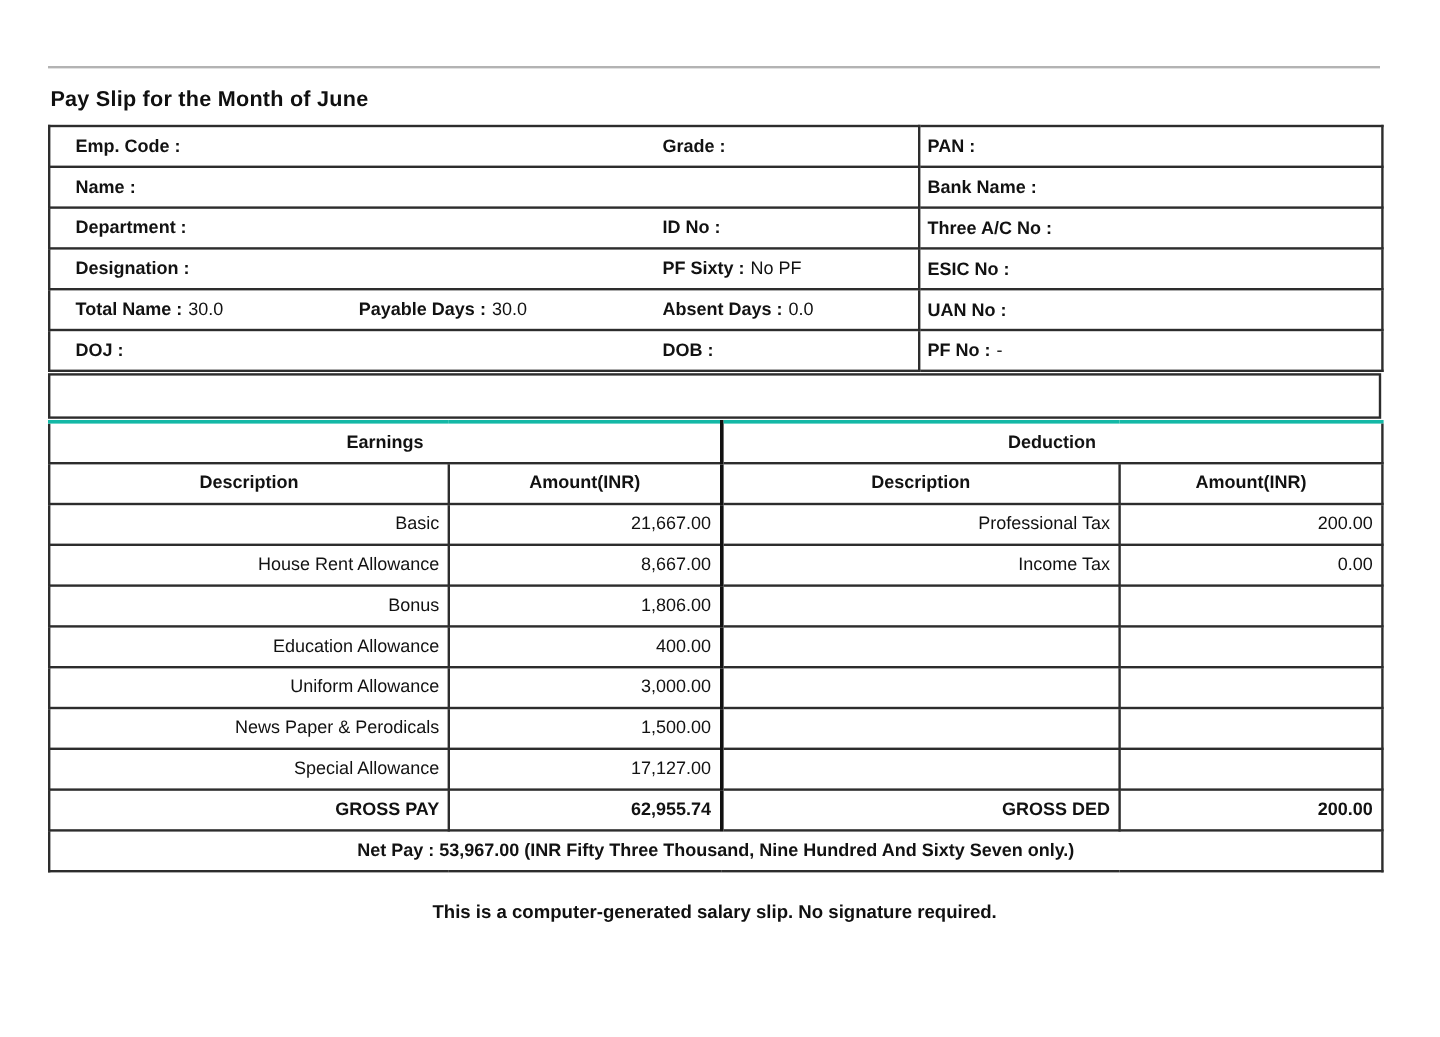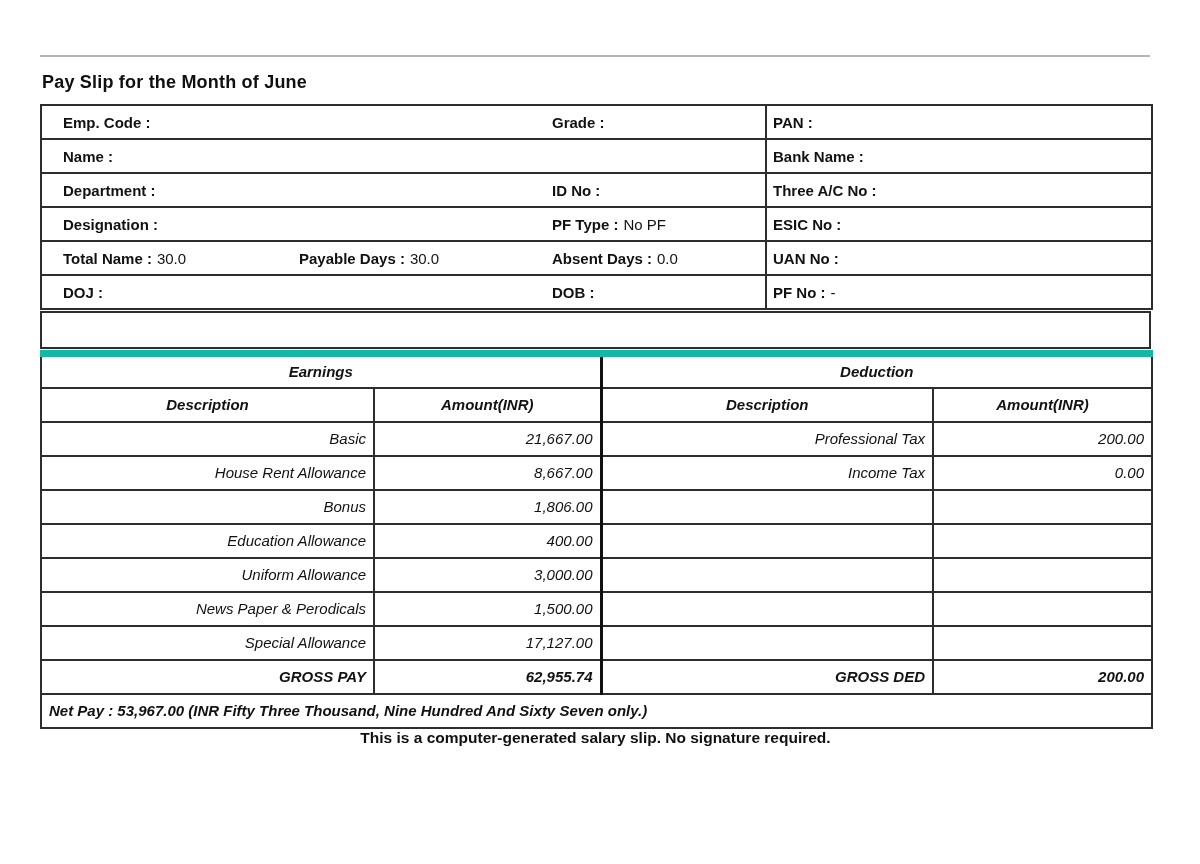--- a/index.html
+++ b/index.html
@@ -51,43 +51,45 @@
   
   .spacer-box {
     width: 1111px;
     height: 38px;
     border: 2px solid #2d2d2d;
     margin-top: 1px;
     background: #ffffff;
   }
 
   
-  .main-table { width: 1111px; margin-top: 1px; border-top: 7px solid #14b8a6; font-style: italic; }
+  .main-table { width: 1111px; margin-top: 1px; border-top: 3px solid #14b8a6; }
   .main-table th, .main-table td {
     border: 2px solid #2d2d2d;
     height: 34px;
     font-size: 15px;
     padding: 0 7px;
     vertical-align: middle;
   }
   .main-table th { font-weight: bold; text-align: center; }
   .col-ded-desc, .sec-ded { border-left: 3px solid #111111 !important; }
   .desc-cell { text-align: right; font-weight: normal; }
   .amt-cell { text-align: right; font-weight: normal; }
   .total-row td { font-weight: bold; }
   .netpay-cell {
+    text-align: center;
     font-weight: bold;
     height: 35px;
   }
 
   .footer-note {
     width: 1111px;
     text-align: center;
     font-weight: bold;
     font-size: 15.5px;
+    margin-top: 25px;
     color: #101010;
   }
 </style>
 </head>
 <body>
 
 <div class="page">
   <div class="content">
 
     <div class="top-rule"></div>
@@ -112,21 +114,21 @@
         <tr>
           <td class="info-left">
             <span class="field fa"><span class="lbl">Department :</span></span>
             <span class="field fc"><span class="lbl">ID No :</span></span>
           </td>
           <td class="info-right"><span class="lbl">Three A/C No :</span></td>
         </tr>
         <tr>
           <td class="info-left">
             <span class="field fa"><span class="lbl">Designation :</span></span>
-            <span class="field fc"><span class="lbl">PF Type :</span><span class="val">No PF</span></span>
+            <span class="field fc"><span class="lbl">PF Sixty :</span><span class="val">No PF</span></span>
           </td>
           <td class="info-right"><span class="lbl">ESIC No :</span></td>
         </tr>
         <tr>
           <td class="info-left">
             <span class="field fa"><span class="lbl">Total Name :</span><span class="val">30.0</span></span>
             <span class="field fb"><span class="lbl">Payable Days :</span><span class="val">30.0</span></span>
             <span class="field fc"><span class="lbl">Absent Days :</span><span class="val">0.0</span></span>
           </td>
           <td class="info-right"><span class="lbl">UAN No :</span></td>

